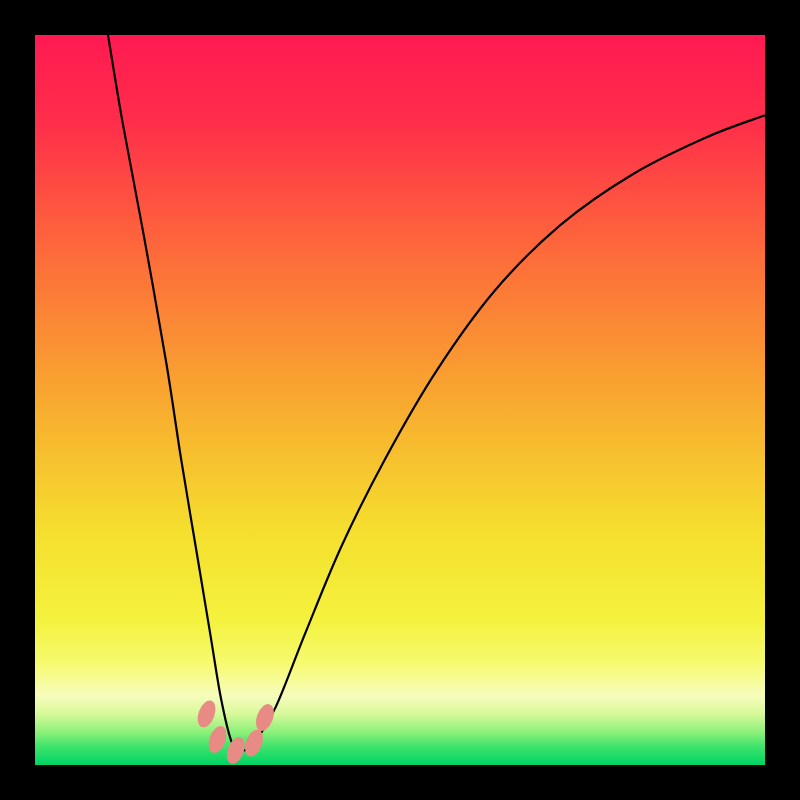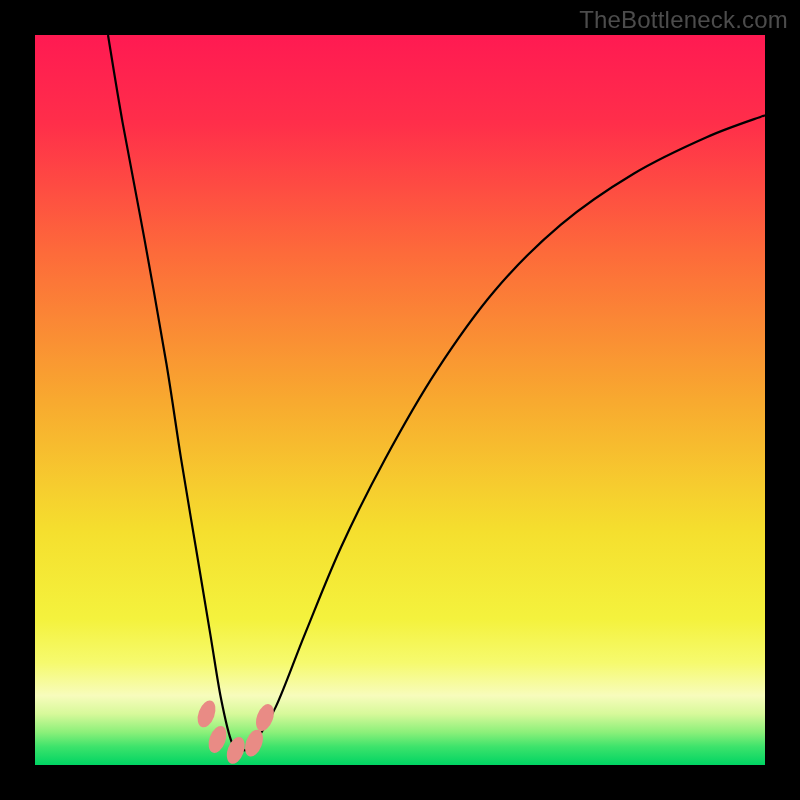--- a/index.html
+++ b/index.html
@@ -82,14 +82,13 @@
       <g id="markers">
           <ellipse cx="171.55" cy="678.90" rx="8" ry="14" fill="#e98b85" transform="rotate(20 171.55 678.90)"></ellipse>
           <ellipse cx="182.50" cy="704.45" rx="8" ry="14" fill="#e98b85" transform="rotate(20 182.50 704.45)"></ellipse>
           <ellipse cx="200.75" cy="715.40" rx="8" ry="14" fill="#e98b85" transform="rotate(20 200.75 715.40)"></ellipse>
           <ellipse cx="219.00" cy="708.10" rx="8" ry="14" fill="#e98b85" transform="rotate(20 219.00 708.10)"></ellipse>
           <ellipse cx="229.95" cy="682.55" rx="8" ry="14" fill="#e98b85" transform="rotate(20 229.95 682.55)"></ellipse>
         </g>
     </svg>
   </div>
 
-  <div class="watermark">TheBottleneck.com</div>
 </div>
 
 </body></html>

